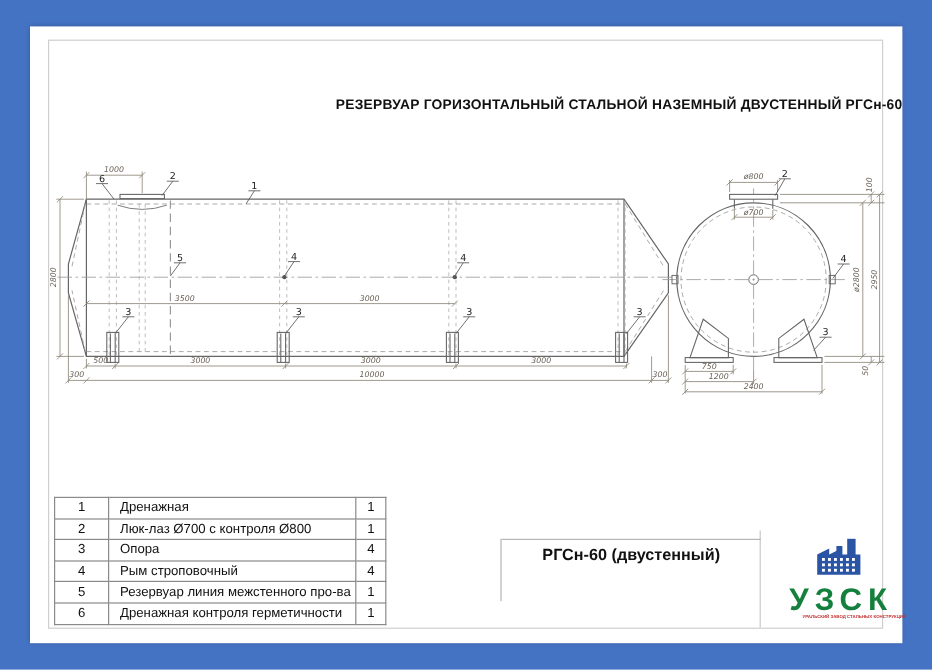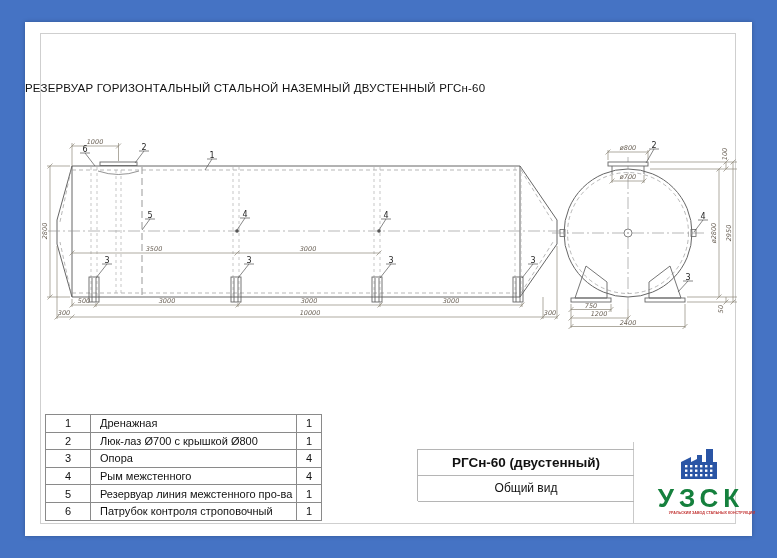--- a/index.html
+++ b/index.html
@@ -11,21 +11,21 @@
   .sheet{
     position:absolute;left:25px;top:22px;width:727px;height:514px;
     background:#ffffff;box-shadow:0 0 4px rgba(0,0,0,.25);
   }
   .inner-border{
     position:absolute;left:15px;top:11px;right:16px;bottom:12px;
     border:1px solid #cfcfcf;pointer-events:none;
   }
   .main-title{
     position:absolute;left:0;top:60px;width:100%;
-    text-align:left;font-size:11.5px;font-weight:normal;color:#111;
+    text-align:right;font-size:11.5px;font-weight:bold;color:#111;
     letter-spacing:.2px;
   }
   .drawing-svg{position:absolute;left:13px;top:104px;}
   .drawing-svg text{
     font-family:"DejaVu Sans", sans-serif;font-style:italic;
     font-size:6.5px;fill:#6b6257;
   }
   .drawing-svg text.callout{
     font-style:normal;font-size:8px;fill:#222;
   }
@@ -316,50 +316,49 @@
 
   <table class="parts-table">
     <tbody>
       <tr>
         <td class="c-no">1</td>
         <td class="c-name">Дренажная</td>
         <td class="c-qty">1</td>
       </tr>
       <tr>
         <td class="c-no">2</td>
-        <td class="c-name">Люк-лаз Ø700 с крышкой Ø800</td>
+        <td class="c-name">Люк-лаз Ø700 с контроля Ø800</td>
         <td class="c-qty">1</td>
       </tr>
       <tr>
         <td class="c-no">3</td>
         <td class="c-name">Опора</td>
         <td class="c-qty">4</td>
       </tr>
       <tr>
         <td class="c-no">4</td>
-        <td class="c-name">Рым межстенного</td>
+        <td class="c-name">Рым строповочный</td>
         <td class="c-qty">4</td>
       </tr>
       <tr>
         <td class="c-no">5</td>
         <td class="c-name">Резервуар линия межстенного про-ва</td>
         <td class="c-qty">1</td>
       </tr>
       <tr>
         <td class="c-no">6</td>
-        <td class="c-name">Патрубок контроля строповочный</td>
+        <td class="c-name">Дренажная контроля герметичности</td>
         <td class="c-qty">1</td>
       </tr>
     </tbody>
   </table>
 
   <div class="tb-vline"></div>
   <div class="title-block">
     <div class="tb-row model">РГСн-60 (двустенный)</div>
-    <div class="tb-row view">Общий вид</div>
   </div>
 
   <div class="logo">
     <svg width="44" height="32" viewBox="0 0 44 32">
       <g fill="#2a55a5">
         <rect x="29" y="1" width="7" height="14"></rect>
         <rect x="20" y="7" width="5" height="8"></rect>
         <polygon points="4,14 14,9 14,14 24,9 24,14 40,14 40,31 4,31"></polygon>
       </g>
       <g fill="#ffffff">

